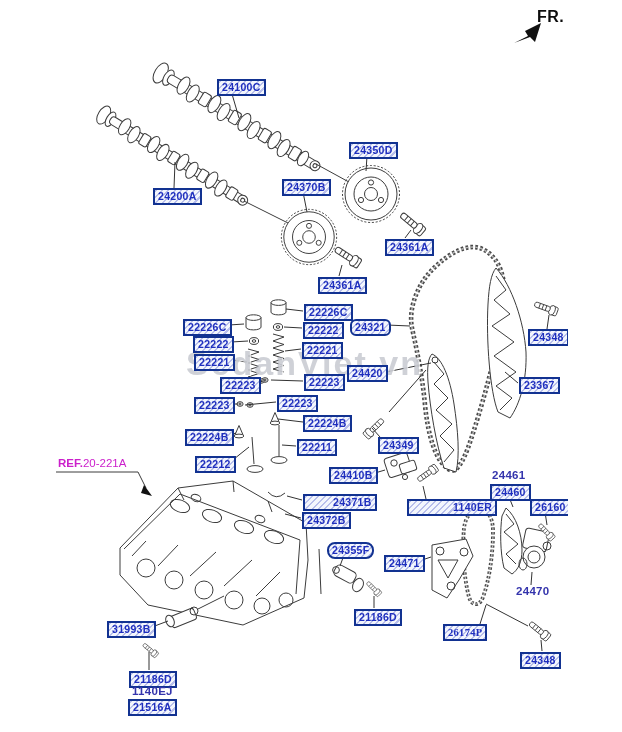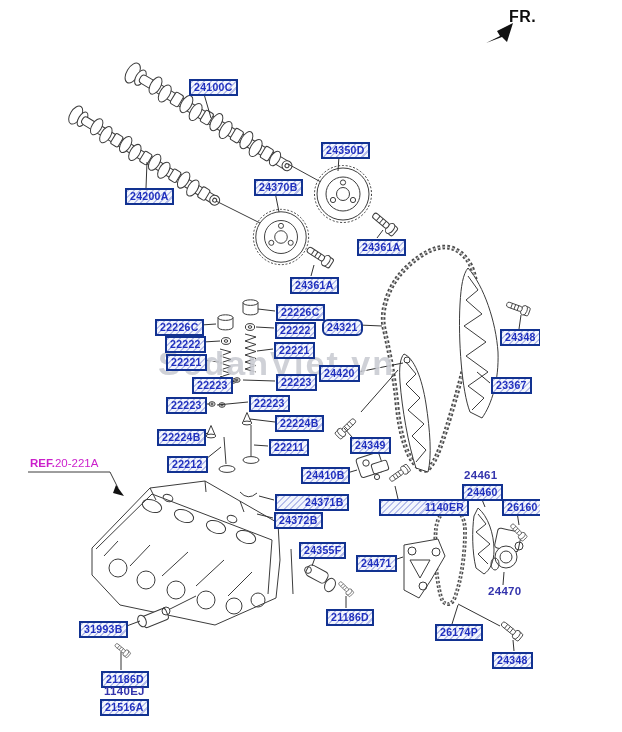--- a/index.html
+++ b/index.html
@@ -1,17 +1,17 @@
 <!DOCTYPE html>
 <html><head>
 <meta charset="utf-8">
 <style>
   html,body{margin:0;padding:0;background:#fff;}
   #stage{position:relative;width:540px;height:732px;background:#ffffff;overflow:hidden;
-         font-family:"Liberation Sans",sans-serif;}
+         font-family:"Liberation Sans",sans-serif;margin-left:28px;}
   #art{position:absolute;left:0;top:0;}
   .ln{stroke:#3c3c3c;fill:none;stroke-width:1;}
   .lnf{stroke:#3c3c3c;fill:#ffffff;stroke-width:1;}
   .plabel{position:absolute;white-space:nowrap;z-index:5;}
   .plabel.boxed{border:2px solid #123291;background-color:#f3f6fd;color:#1f2fbe;
      font-weight:bold;font-size:10.5px;line-height:11px;padding:1px 3px;letter-spacing:.3px;
      background-image:repeating-linear-gradient(135deg, rgba(31,47,190,.28) 0 1.5px, transparent 1.5px 4.5px);}
   .plabel.plain{color:#3434ac;font-weight:bold;font-size:11.5px;letter-spacing:.3px;}
   #fr-indicator{position:absolute;left:509px;top:8px;color:#0d0d0d;font-weight:bold;
      font-size:16px;letter-spacing:.5px;z-index:6;}
@@ -58,25 +58,25 @@
       <div class="plabel boxed" style="left: 350px; top: 437px;">24349</div>
       <div class="plabel boxed" style="left: 301px; top: 467px;">24410B</div>
       <div class="plabel boxed" style="left: 275px; top: 494px; padding-left: 28px;">24371B</div>
       <div class="plabel boxed" style="left: 274px; top: 512px;">24372B</div>
       <div class="plabel boxed" style="left: 379px; top: 499px; padding-left: 44px;">1140ER</div>
       <div class="plabel plain" style="left: 464px; top: 469px;">24461</div>
       <div class="plabel boxed" style="left: 462px; top: 484px;">24460</div>
       <div class="plabel boxed" style="left: 502px; top: 499px;">26160</div>
       <div class="plabel boxed" style="left: 500px; top: 329px;">24348</div>
       <div class="plabel boxed" style="left: 491px; top: 377px;">23367</div>
-      <div class="plabel boxed" style="left: 299px; top: 542px;">24355F</div>
+      <div class="plabel boxed" style="left: 299px; top: 542px; border-radius: 8px;">24355F</div>
       <div class="plabel boxed" style="left: 356px; top: 555px;">24471</div>
       <div class="plabel plain" style="left: 488px; top: 585px;">24470</div>
       <div class="plabel boxed" style="left: 326px; top: 609px;">21186D</div>
-      <div class="plabel boxed" style="left: 435px; top: 624px;">26174P</div>
+      <div class="plabel boxed" style="left: 415px; top: 624px; font-family: Liberation Serif, serif;">26174P</div>
       <div class="plabel boxed" style="left: 492px; top: 652px;">24348</div>
       <div class="plabel boxed" style="left: 79px; top: 621px;">31993B</div>
       <div class="plabel boxed" style="left: 101px; top: 671px;">21186D</div>
       <div class="plabel plain" style="left: 104px; top: 685px;">1140EJ</div>
       <div class="plabel boxed" style="left: 100px; top: 699px;">21516A</div>
     </div>
 
   <svg id="art" width="622" height="732" viewBox="0 0 622 732">
     <defs>
       <g id="sprocket">

